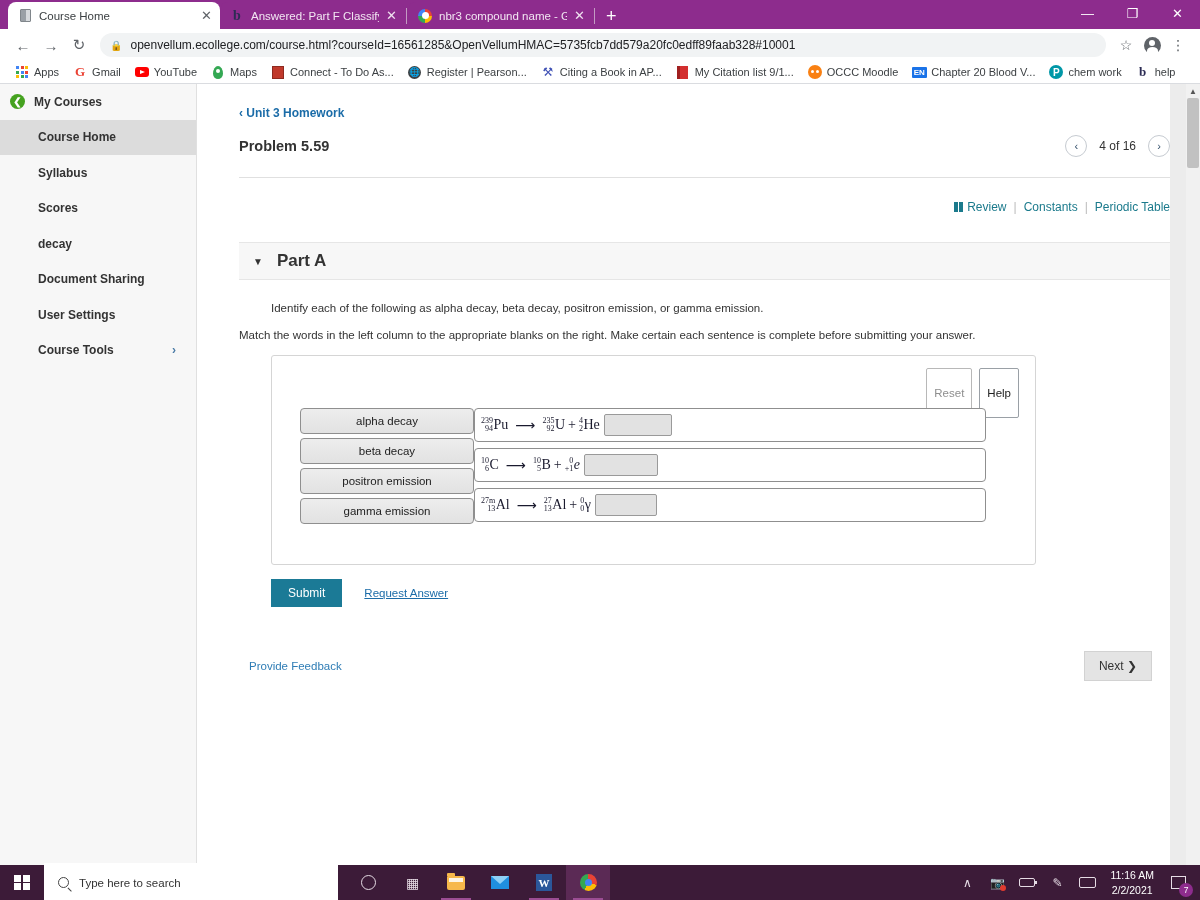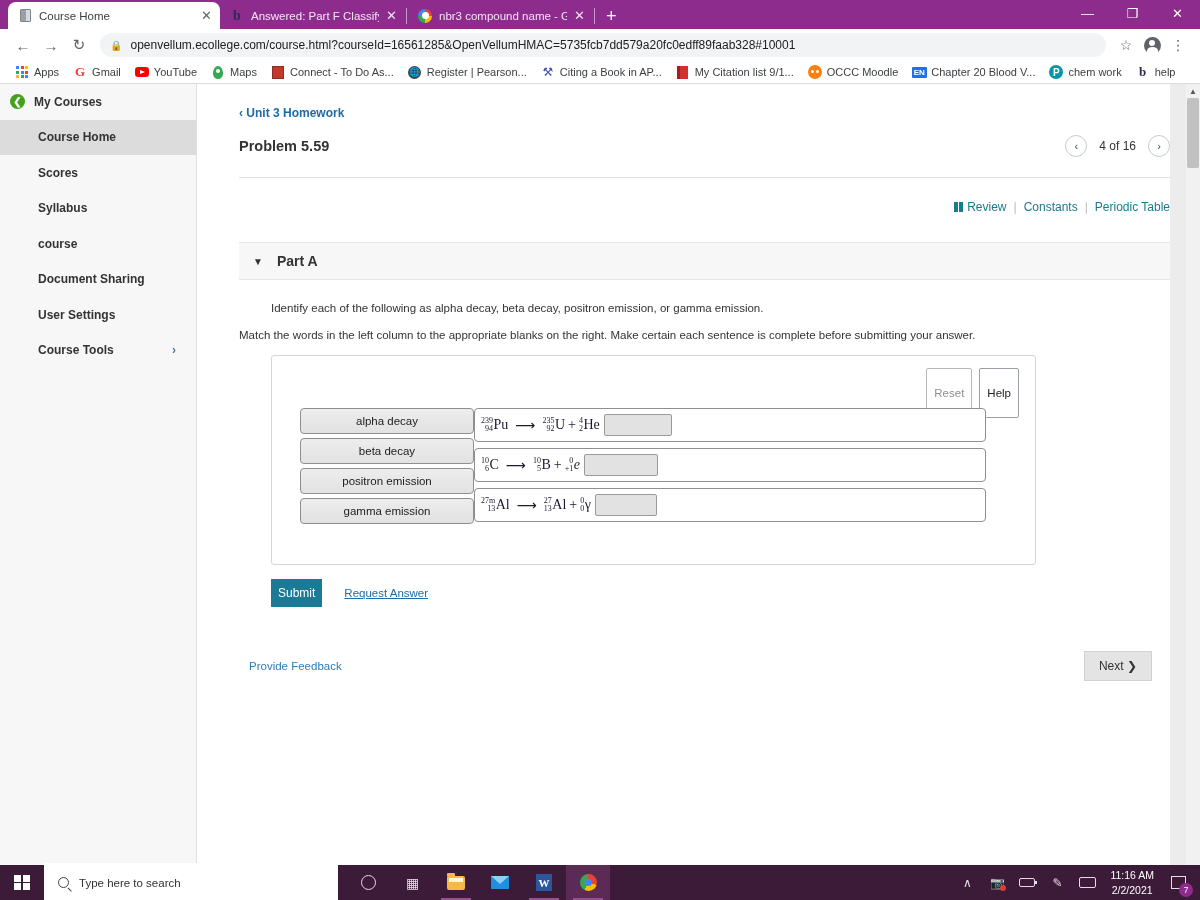--- a/index.html
+++ b/index.html
@@ -137,21 +137,21 @@
   .toolrow .pipe { color: #bbb; }
   .rev-ic { display: inline-block; width: 9px; height: 10px; margin-right: 4px;
     background: linear-gradient(90deg, #1b7a8c 0 40%, transparent 40% 60%, #1b7a8c 60% 100%);
     vertical-align: -1px; }
 
   .parthead {
     margin-top: 28px; height: 38px; background: #f7f7f7; border-top: 1px solid #e6e6e6;
     border-bottom: 1px solid #e6e6e6; display: flex; align-items: center; gap: 14px; padding-left: 14px;
   }
   .caret { color: #333; font-size: 10px; }
-  .part-label { font-size: 14px; font-weight: bold; color: #333; }
+  .part-label { font-size: 17px; font-weight: bold; color: #333; }
 
   .prompt1 { margin-top: 22px; font-size: 11.5px; color: #333; margin-left: 32px; }
   .prompt2 { margin-top: 15px; font-size: 11.5px; color: #333; font-weight: normal; }
 
   .answerbox {
     margin-top: 14px; margin-left: 32px; width: 765px; height: 210px;
     border: 1px solid #d5d5d5; border-radius: 3px; background: #fff; position: relative;
   }
   .rh-row { position: absolute; right: 16px; top: 12px; display: flex; gap: 7px; }
   .btn-sm { font-size: 11.5px; padding: 16px 7px; border: 1px solid #9aa0a6; border-radius: 2px;
@@ -178,21 +178,21 @@
   .nuc span { display: block; }
   .arrow { margin: 0 7px; font-size: 14px; }
   .plus { margin: 0 3px; }
   .dropzone {
     height: 22px; border: 1px solid #9a9a9a; background: #e2e2e2; border-radius: 2px;
     margin-left: 4px;
   }
   .dz1 { width: 68px; } .dz2 { width: 74px; } .dz3 { width: 62px; }
 
   .submitrow { margin-top: 14px; margin-left: 32px; display: flex; align-items: center; gap: 22px; }
-  .btn-submit { background: #1b7a96; color: #fff; font-size: 12px; padding: 7px 7px; border: none; }
+  .btn-submit { background: #1b7a96; color: #fff; font-size: 12px; padding: 7px 17px; border: none; }
   .link-req { font-size: 11.5px; color: #1b6ca8; text-decoration: underline; }
 
   .footrow { margin-top: 44px; margin-left: 10px; display: flex; align-items: center;
     justify-content: space-between; width: 903px; }
   .link-feedback { font-size: 11.5px; color: #2f7db5; }
   .btn-next { background: #e4e4e4; color: #333; font-size: 12px; padding: 7px 14px;
     border: 1px solid #d2d2d2; text-align: center; }
 
   .scrollbar { position: absolute; right: 0; top: 0; width: 14px; height: 100%; background: #f1f1f1; }
   .sb-up, .sb-dn { height: 14px; display: flex; align-items: center; justify-content: center;
@@ -395,27 +395,27 @@
 
   <div class="sidebar">
     <div class="side-item top">
       <span class="back-ic">❮</span>
       <span>My Courses</span>
     </div>
     <div class="side-item active">
       <span>Course Home</span>
     </div>
     <div class="side-item">
+      <span>Syllabus</span>
+    </div>
+    <div class="side-item">
       <span>Scores</span>
     </div>
     <div class="side-item">
-      <span>Syllabus</span>
-    </div>
-    <div class="side-item">
-      <span>course</span>
+      <span>decay</span>
     </div>
     <div class="side-item">
       <span>Document Sharing</span>
     </div>
     <div class="side-item">
       <span>User Settings</span>
     </div>
     <div class="side-item">
       <span>Course Tools</span>
       <span class="chev-r">›</span>

